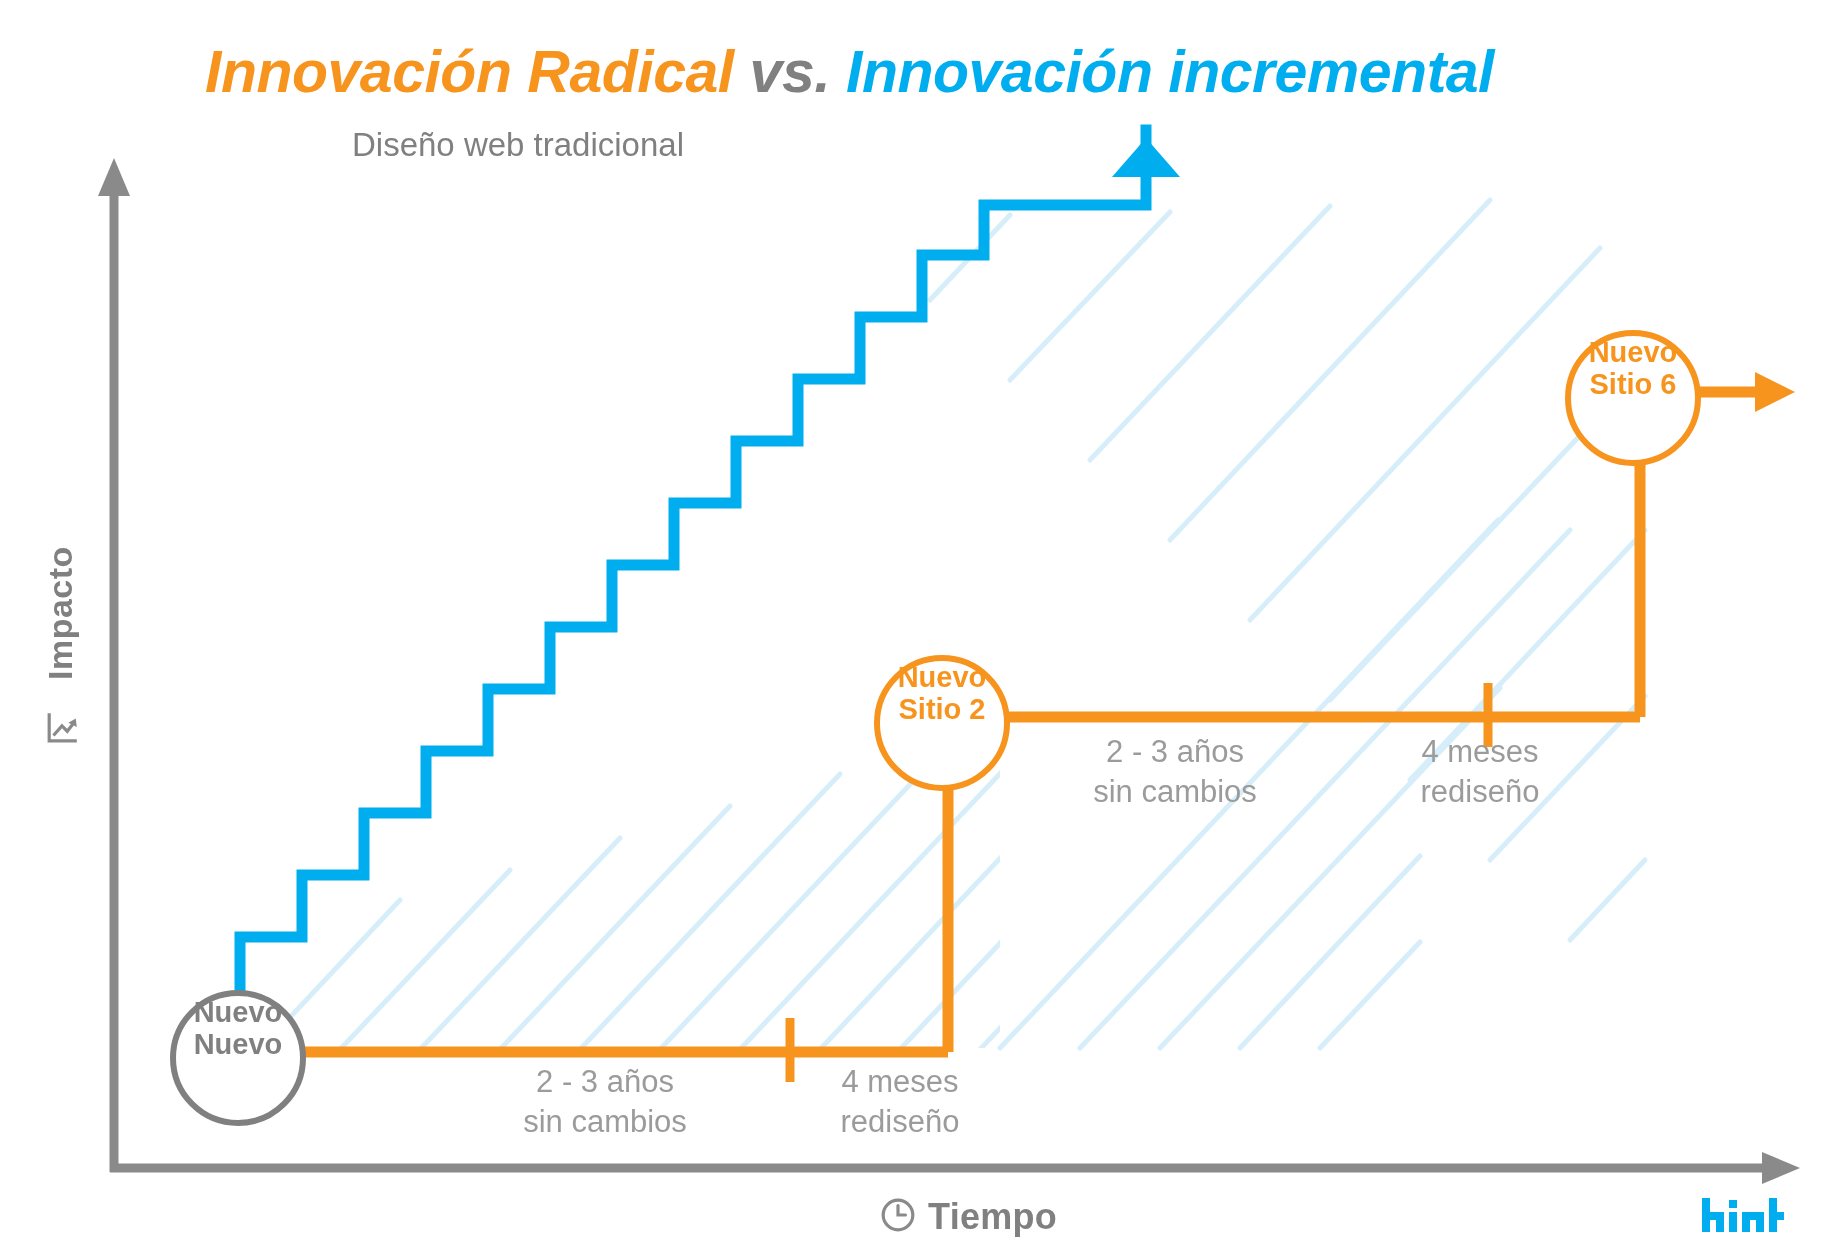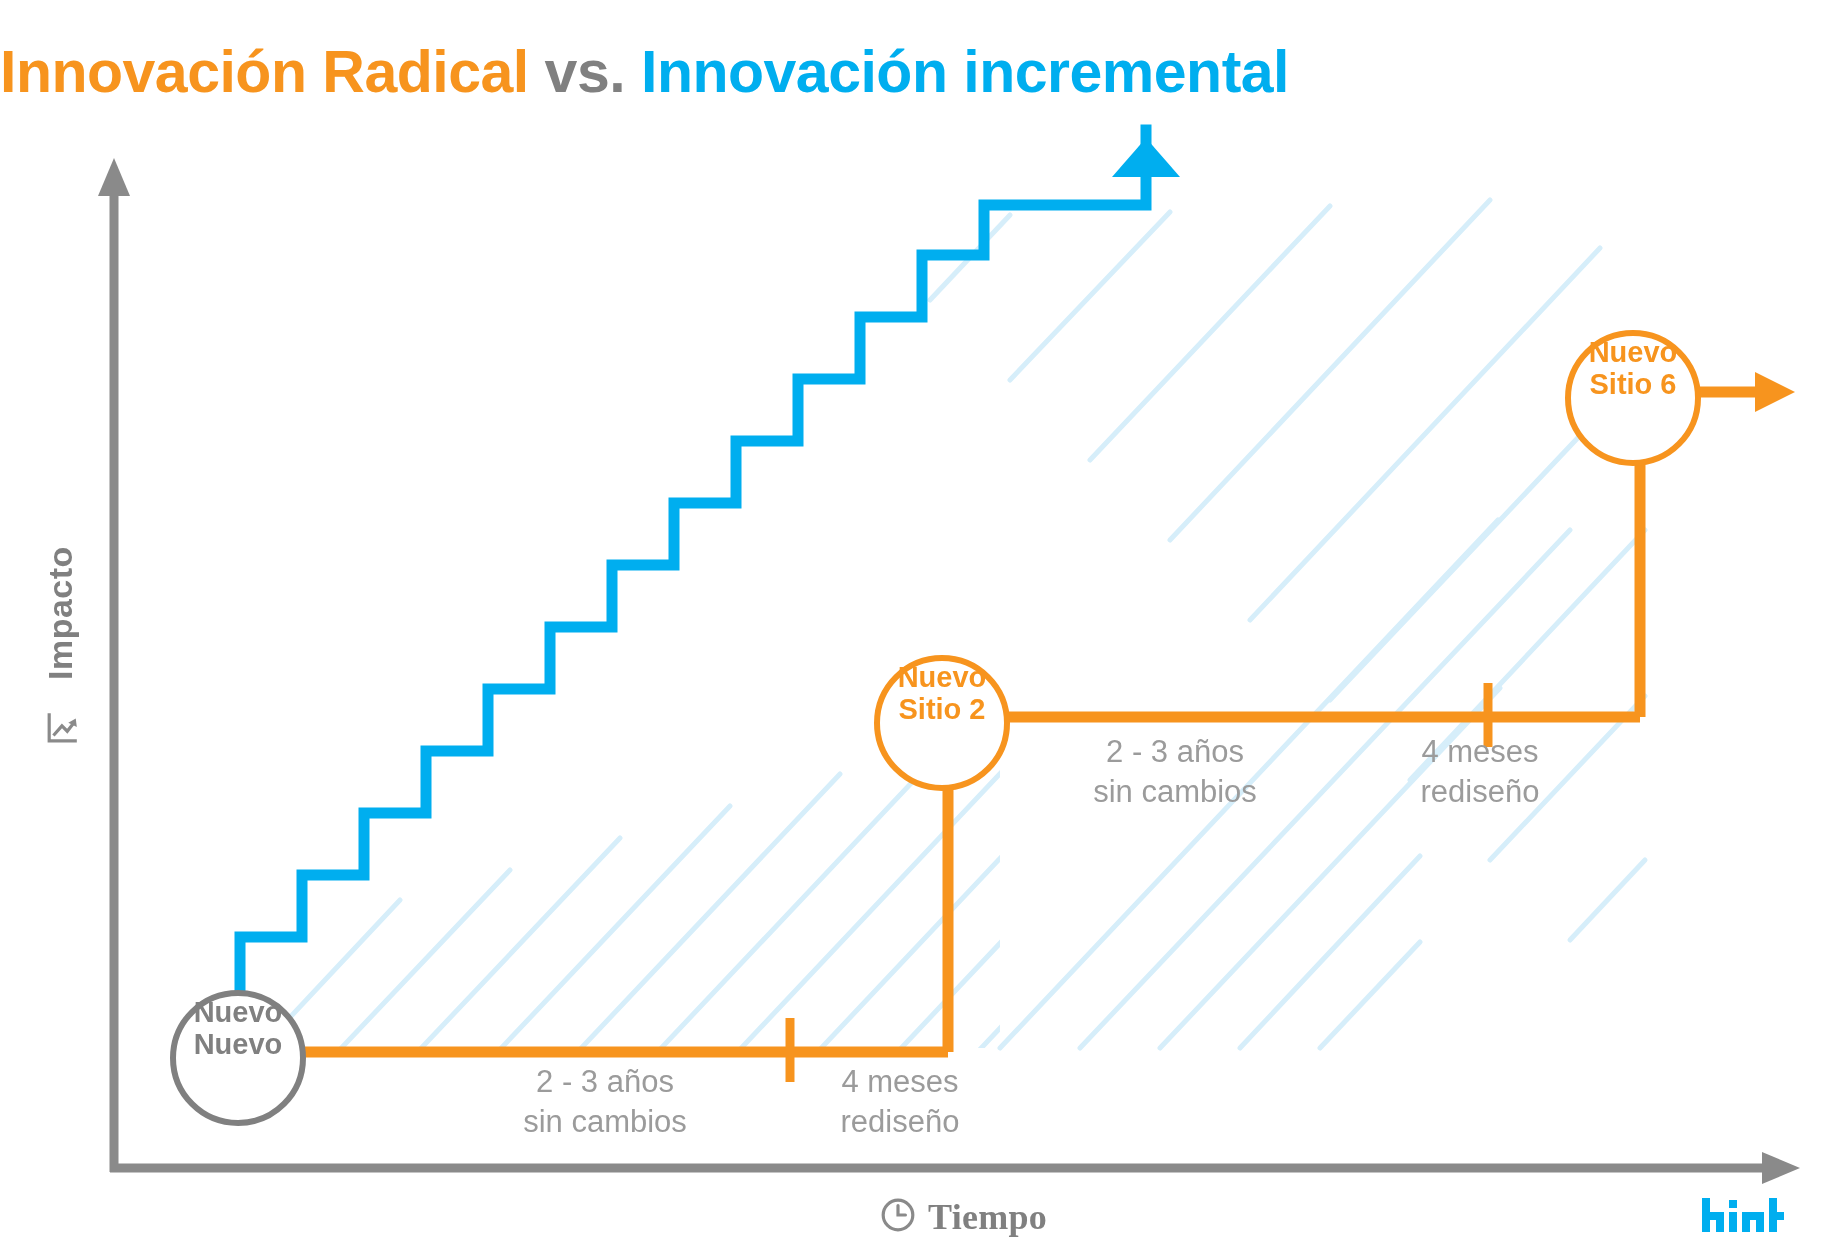--- a/index.html
+++ b/index.html
@@ -23,25 +23,26 @@
     width: 1835px;
     height: 1260px;
   }
 
   
   .title-row {
     position: absolute;
     top: 38px;
     left: 0;
     width: 1699px;
-    text-align: left;
+    text-align: center;
     white-space: nowrap;
     font-size: 59px;
     font-weight: bold;
     letter-spacing: -0.5px;
+    font-style: italic;
   }
   .t-orange { color: #F7941E; }
   .t-vs     { color: #808080; font-weight: bold; }
   .t-blue   { color: #00AEEF; }
 
   .sub-left {
     position: absolute;
     top: 126px;
     left: 352px;
     font-size: 33px;
@@ -81,21 +82,20 @@
     width: 34px;
     height: 34px;
   }
   .x-axis-label-wrap {
     position: absolute;
     left: 880px;
     top: 1196px;
     display: flex;
     align-items: center;
     gap: 12px;
-    font-family: Liberation Serif, serif;
   }
   .x-axis-label-wrap .txt {
     color: #808080;
     font-size: 36px;
     font-weight: bold;
     letter-spacing: 0.3px;
   }
 
   
   .node {
@@ -280,20 +280,21 @@
     <g stroke="#F7941E" stroke-width="9">
       <line x1="790" y1="1018" x2="790" y2="1082"></line>
       <line x1="1488" y1="683" x2="1488" y2="747"></line>
     </g>
   </svg>
 
   <div class="title-row">
     <span class="t-orange">Innovación Radical</span><span class="t-vs"> vs. </span><span class="t-blue">Innovación incremental</span>
   </div>
 
+  <div class="sub-left">Diseño web tradicional</div>
 
   <div class="y-axis-label">Impacto</div>
   <div class="y-axis-icon">
     <svg viewBox="0 0 32 32" width="34" height="34">
       <path d="M3 3 L3 29 L29 29" fill="none" stroke="#8A8A8A" stroke-width="3"></path>
       <path d="M7 24 L15 15 L20 20 L27 11" fill="none" stroke="#8A8A8A" stroke-width="3"></path>
       <polygon points="28,8 29,16 21,12" fill="#8A8A8A"></polygon>
     </svg>
   </div>
 

